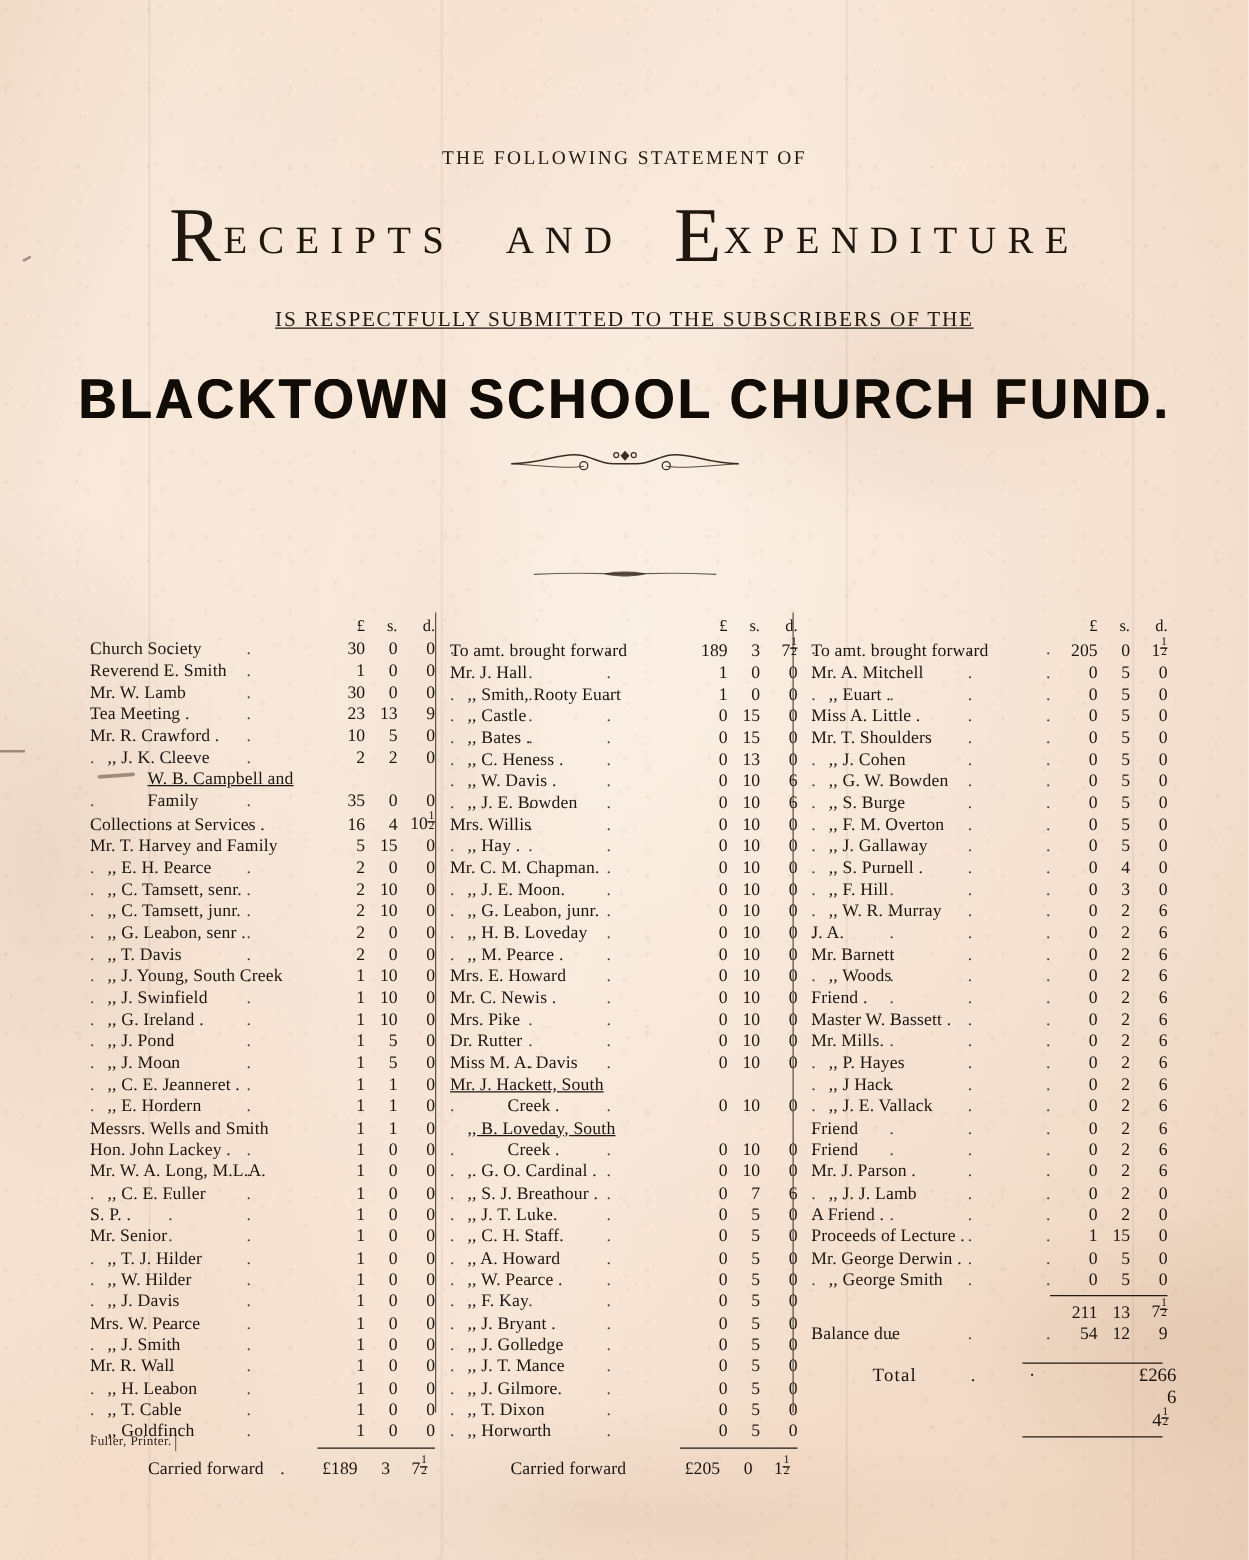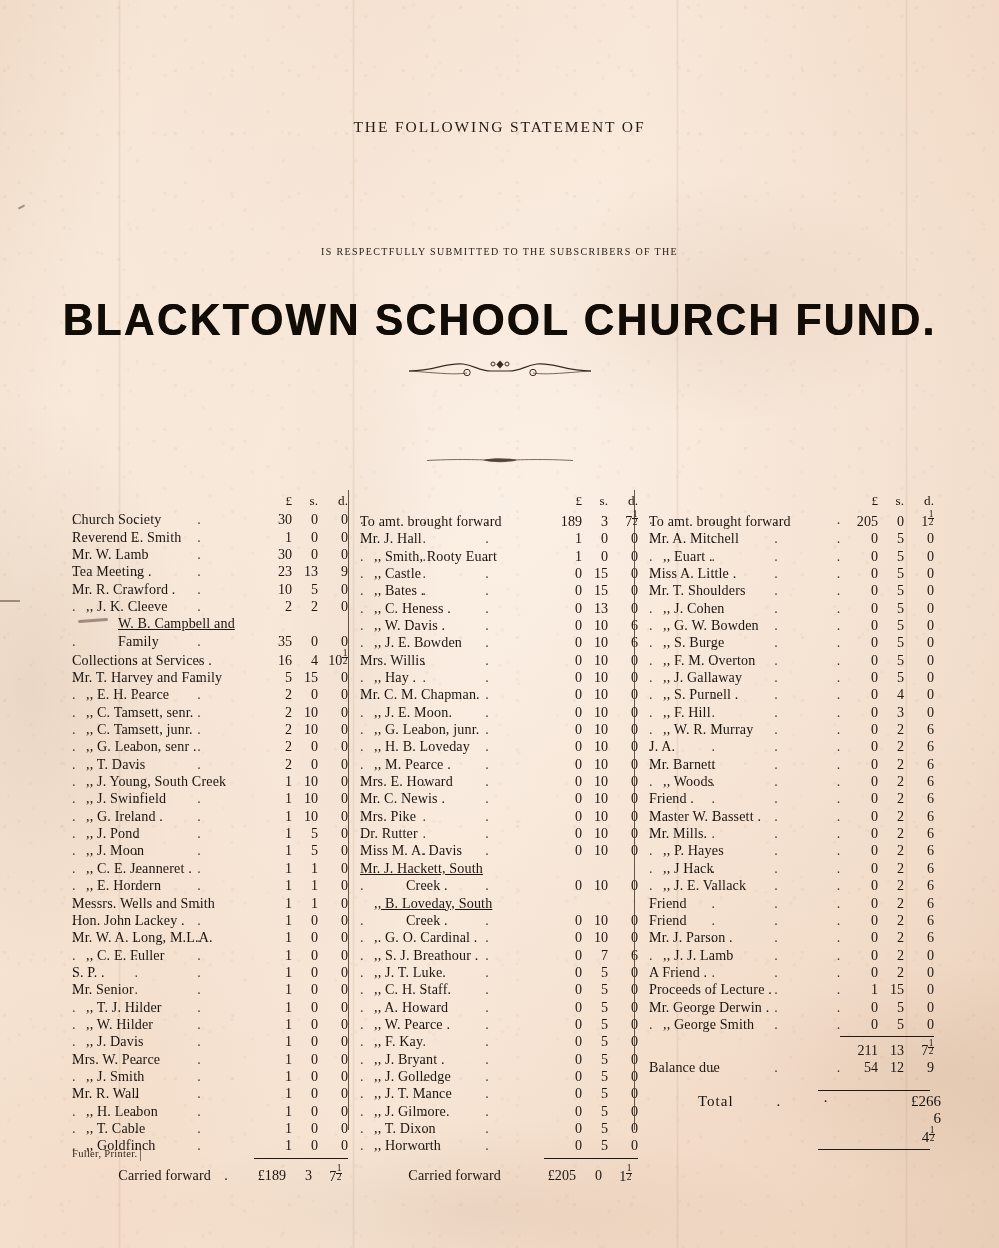--- a/index.html
+++ b/index.html
@@ -74,23 +74,24 @@
   }
   #line-following {
     top: 118px;
     font-size: 15.5px;
     letter-spacing: 1.9px;
     font-variant: small-caps;
     text-transform: uppercase;
   }
   #line-submitted {
     top: 246px;
-    font-size: 10px;
+    font-size: 17px;
     letter-spacing: 1.35px;
     text-transform: uppercase;
+    text-decoration: underline;
   }
   #line-receipts {
     position: absolute;
     top: 168px;
     width: 100%;
     text-align: center;
     font-size: 38px;
     letter-spacing: 9px;
     color: #20170f;
     font-family: "Liberation Serif", serif;
@@ -295,20 +296,25 @@
   </div>
 
   <div class="scratch" style="left:18px;top:206px;width:7px;height:2px;transform:rotate(-28deg);"></div>
   <div class="scratch" style="left:78px;top:619px;width:30px;height:3px;border-radius:2px;transform:rotate(-4deg);"></div>
   <div class="scratch" style="left:0px;top:600px;width:20px;height:2px;"></div>
 
   <div class="content">
 
     <div class="hd-small" id="line-following">THE FOLLOWING STATEMENT OF</div>
 
+    <div id="line-receipts">
+      <span class="drop">R</span><span class="rest">ECEIPTS</span>
+      <span class="rest" style="margin:0 22px">AND</span>
+      <span class="drop">E</span><span class="rest">XPENDITURE</span>
+    </div>
 
     <div class="hd-small" id="line-submitted">IS RESPECTFULLY SUBMITTED TO THE SUBSCRIBERS OF THE</div>
 
     <div id="line-fund">BLACKTOWN SCHOOL CHURCH FUND.</div>
 
     <div class="ornament" id="orn-1">
       <svg width="190" height="22" viewBox="0 0 190 22">
         <path d="M4 13 C 30 13, 42 4, 58 6 C 70 7.5, 74 13, 86 13 L104 13 C116 13, 120 7.5, 132 6 C148 4, 160 13, 186 13" fill="none" stroke="#3a2b20" stroke-width="1.2"></path>
         <path d="M4 13 C 34 15, 48 17, 62 15" fill="none" stroke="#3a2b20" stroke-width="0.7"></path>
         <path d="M186 13 C 156 15, 142 17, 128 15" fill="none" stroke="#3a2b20" stroke-width="0.7"></path>

